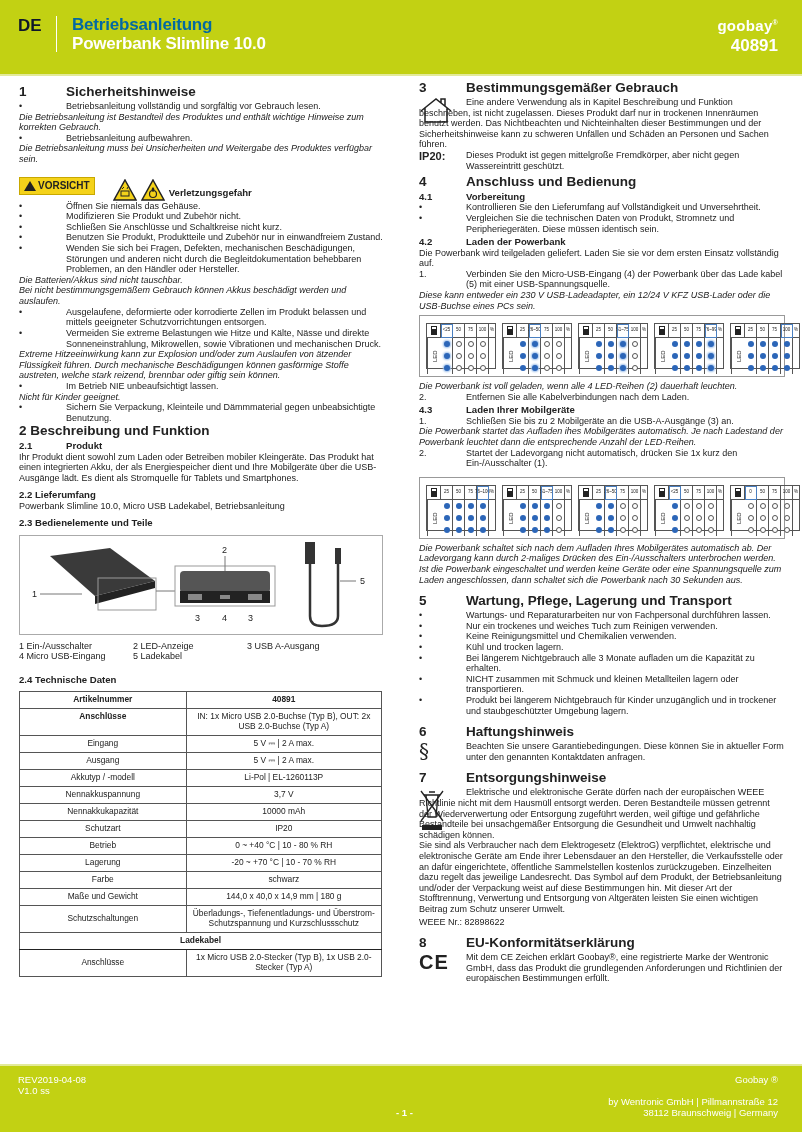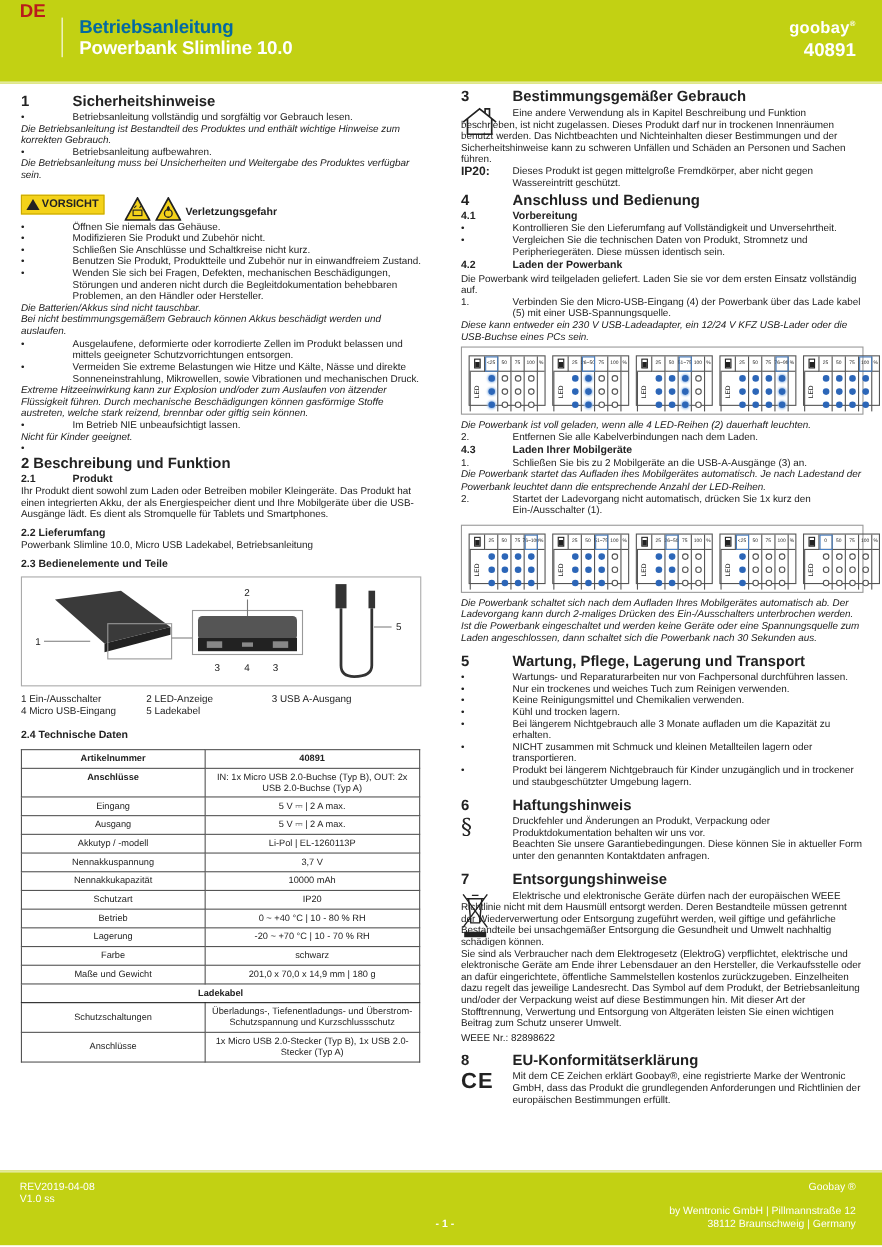--- a/index.html
+++ b/index.html
@@ -1,19 +1,19 @@
 <!DOCTYPE html>
 <html><head>
 <meta charset="utf-8">
 <style>
   * { box-sizing: border-box; margin: 0; padding: 0; }
   html, body { width: 802px; height: 1134px; background: #fff; overflow: hidden; }
   body { font-family: "Liberation Sans", sans-serif; color: #222; font-size: 9px; line-height: 1.18; position: relative; }
   .header { position: absolute; left: 0; top: 0; width: 802px; height: 76px; background: #c2d113; border-bottom: 2px solid #e3ea9a; }
-  .header .lang { position: absolute; left: 18px; top: 0; color: #b91c1c; font-weight: bold; font-size: 17px; }
+  .header .lang { position: absolute; left: 18px; top: 16px; color: #0f172a; font-weight: bold; font-size: 17px; }
   .header .sep { position: absolute; left: 56px; top: 16px; width: 1px; height: 36px; background: #fff; }
   .header .t1 { position: absolute; left: 72px; top: 15px; color: #0369a1; font-weight: bold; font-size: 17px; letter-spacing: -0.2px; }
   .header .t2 { position: absolute; left: 72px; top: 34px; color: #fff; font-weight: bold; font-size: 17px; letter-spacing: -0.2px; }
   .header .logo { position: absolute; right: 24px; top: 17px; color: #fff; font-size: 15px; font-weight: bold; letter-spacing: 0.3px; }
   .header .logo sup { font-size: 7px; }
   .header .art { position: absolute; right: 24px; top: 36px; color: #fff; font-weight: bold; font-size: 17px; }
   .col { position: absolute; top: 84px; }
   .col-left { left: 19px; width: 364px; }
   .col-right { left: 419px; width: 366px; }
   .h1 { font-weight: bold; font-size: 13.5px; display: flex; margin-bottom: 1px; }
@@ -138,20 +138,21 @@
       <span>Vermeiden Sie extreme Belastungen wie Hitze und Kälte, Nässe und direkte Sonneneinstrahlung, Mikrowellen, sowie Vibrationen und mechanischen Druck.</span>
     </div>
   <p class="it">Extreme Hitzeeinwirkung kann zur Explosion und/oder zum Auslaufen von ätzender Flüssigkeit führen. Durch mechanische Beschädigungen können gasförmige Stoffe austreten, welche stark reizend, brennbar oder giftig sein können.</p>
   <div class="bul">
       <span class="dot">•</span>
       <span>Im Betrieb NIE unbeaufsichtigt lassen.</span>
     </div>
   <p class="it">Nicht für Kinder geeignet.</p>
   <div class="bul">
       <span class="dot">•</span>
+      <span>Sichern Sie Verpackung, Kleinteile und Dämmmaterial gegen unbeabsichtigte Benutzung.</span>
     </div>
 
   <div class="h1b" style="">2  Beschreibung und Funktion</div>
   <div class="h2" style="margin-top:0;">
       <span class="num">2.1</span>
       <span>Produkt</span>
     </div>
   <p>Ihr Produkt dient sowohl zum Laden oder Betreiben mobiler Kleingeräte. Das Produkt hat einen integrierten Akku, der als Energiespeicher dient und Ihre Mobilgeräte über die USB-Ausgänge lädt. Es dient als Stromquelle für Tablets und Smartphones.</p>
   <div class="h2s">2.2  Lieferumfang</div>
   <p>Powerbank Slimline 10.0, Micro USB Ladekabel, Betriebsanleitung</p>
@@ -233,28 +234,28 @@
     <tr>
           <td class="k">Lagerung</td>
           <td class="v">-20 ~ +70 °C | 10 - 70 % RH</td>
         </tr>
     <tr>
           <td class="k">Farbe</td>
           <td class="v">schwarz</td>
         </tr>
     <tr>
           <td class="k">Maße und Gewicht</td>
-          <td class="v">201,0 x 70,0 x 14,9 mm | 180 g</td>
-        </tr>
-    <tr>
-          <td class="k b" colspan="2" style="border-bottom:1.5px solid #222;">Ladekabel</td>
+          <td class="v">144,0 x 40,0 x 14,9 mm | 180 g</td>
         </tr>
     <tr>
           <td class="k">Schutzschaltungen</td>
           <td class="v">Überladungs-, Tiefenentladungs- und Überstrom-Schutzspannung und Kurzschlussschutz</td>
+        </tr>
+    <tr>
+          <td class="k b" colspan="2" style="border-bottom:1.5px solid #222;">Ladekabel</td>
         </tr>
     <tr>
           <td class="k">Anschlüsse</td>
           <td class="v">1x Micro USB 2.0-Stecker (Typ B), 1x USB 2.0-Stecker (Typ A)</td>
         </tr>
   </tbody>
     </table>
 </div>
 
 <div class="col col-right" style="top:80px;">
@@ -681,21 +682,20 @@
       <span>Produkt bei längerem Nichtgebrauch für Kinder unzugänglich und in trockener und staubgeschützter Umgebung lagern.</span>
     </div>
 
   <div class="h1" style="margin-top:8px;">
       <span class="num">6</span>
       <span>Haftungshinweis</span>
     </div>
   <div class="iconrow">
     <span class="ic" style="font-family:'DejaVu Serif',serif;font-size:20px;line-height:1;">§</span>
     <div>
-        <p>Druckfehler und Änderungen an Produkt, Verpackung oder Produktdokumentation behalten wir uns vor.</p>
         <p>Beachten Sie unsere Garantiebedingungen. Diese können Sie in aktueller Form unter den genannten Kontaktdaten anfragen.</p>
       </div>
   </div>
 
   <div class="h1" style="margin-top:8px;">
       <span class="num">7</span>
       <span>Entsorgungshinweise</span>
     </div>
   <div style="position:relative;">
     <svg style="position:absolute;left:0;top:0;" width="26" height="44" viewBox="0 0 26 44">

